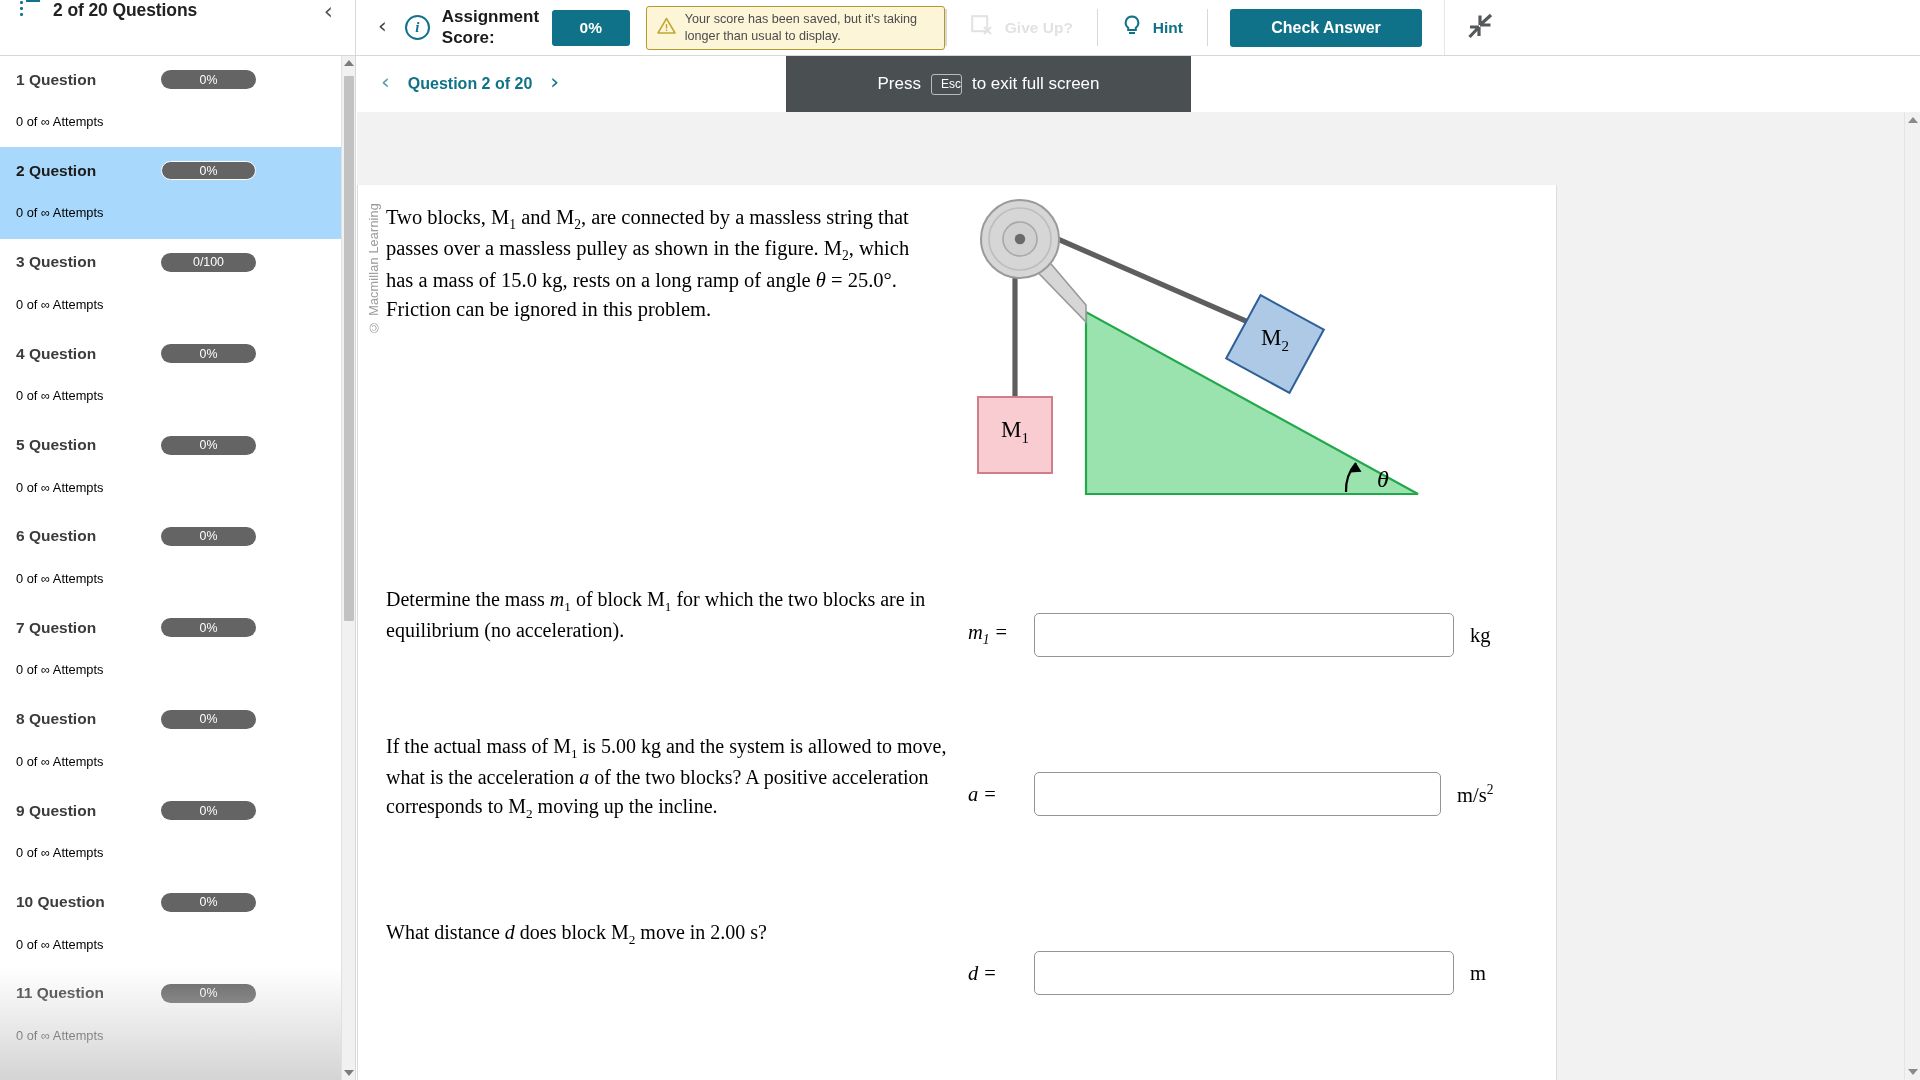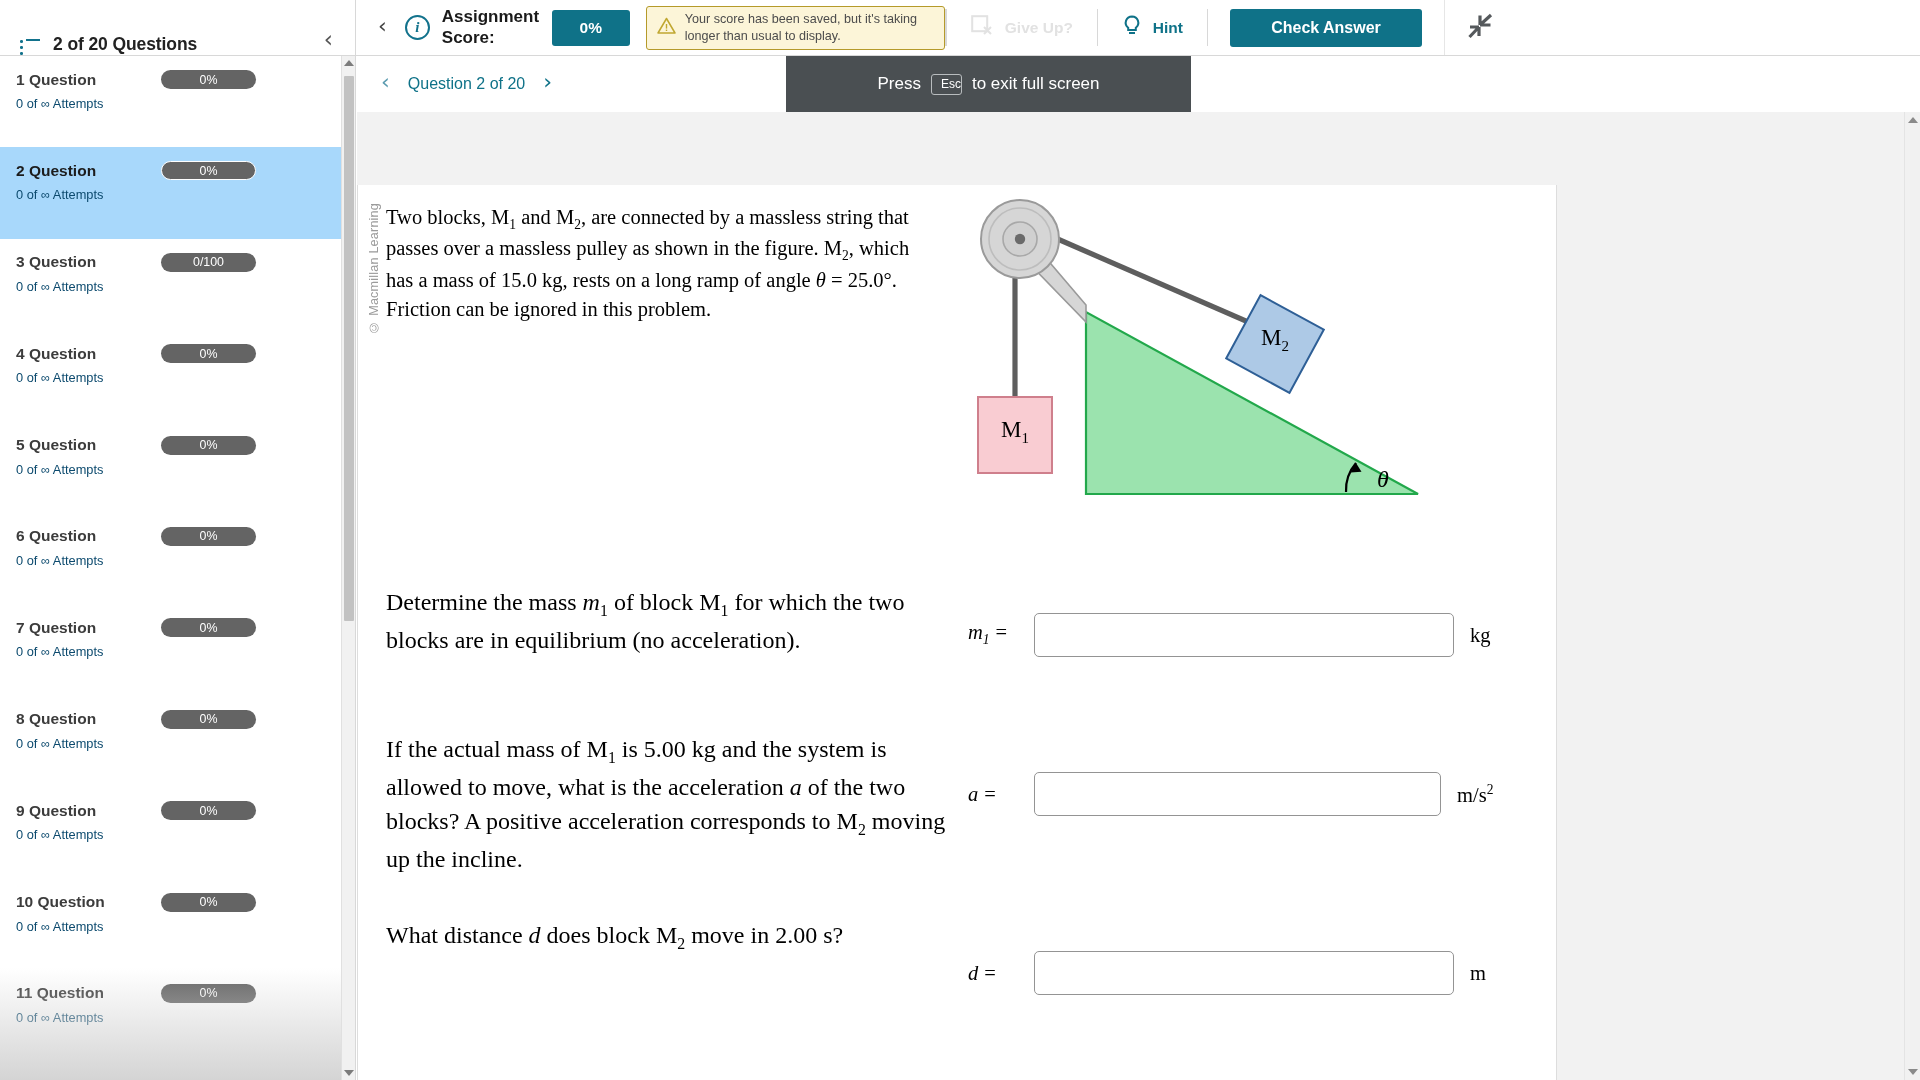--- a/index.html
+++ b/index.html
@@ -14,21 +14,21 @@
   .topbar {
     position: absolute; top: 0; left: 0;
     width: 1920px; height: 56px;
     background: #ffffff;
     border-bottom: 1px solid #d8d8d8;
     display: flex; align-items: stretch;
     z-index: 30;
   }
   .sidebar-head {
     width: 356px; min-width: 356px;
-    display: flex; align-items: flex-end;
+    display: flex; align-items: flex-start;
     padding: 0 18px 0 20px;
     border-right: 1px solid #d8d8d8;
     background: #fff;
   }
   .hamburger { width: 20px; height: 16px; position: relative; flex: 0 0 auto; }
   .hamburger i {
     position: absolute; left: 6px; right: 0; height: 2.4px;
     background: #12728c; border-radius: 1px;
   }
   .hamburger i:nth-child(1) { top: 1px; }
@@ -132,21 +132,21 @@
   .qrow.active { background: #a8d8fb; }
   .qrow-top { display: flex; align-items: center; }
   .qname { font-size: 15.5px; font-weight: bold; color: #3c3c3c; width: 145px; }
   .qrow.active .qname { color: #1c1c1c; }
   .qpill {
     background: #646464; color: #fff; border-radius: 11px;
     width: 95px; height: 19px; font-size: 12.4px;
     display: flex; align-items: center; justify-content: center;
   }
   .qrow.active .qpill { border: 1.4px solid #fff; }
-  .qattempts { font-size: 12.8px; color: #0c4a6e; margin-top: 7px; }
+  .qattempts { font-size: 12.8px; color: #000000; margin-top: 25px; }
   .fade-bot {
     position: absolute; left: 0; right: 14px; bottom: 0; height: 112px;
     background: linear-gradient(to bottom, rgba(255,255,255,0), #d4d4d4);
     pointer-events: none;
   }
   .sb-scroll {
     position: absolute; top: 0; right: 0; width: 14px; bottom: 0;
     background: #f1f1f1; border-left: 1px solid #e0e0e0;
   }
   .sb-arrow {
@@ -171,21 +171,21 @@
   }
   .qnav {
     height: 56px; display: flex; align-items: center;
     padding-left: 24px; gap: 18px;
   }
   .qnav-arrow {
     color: #0f7288; font-size: 22px; line-height: 1; cursor: pointer;
     padding-bottom: 4px; font-family: "DejaVu Sans", sans-serif;
   }
   .qnav-arrow.off { color: #5b9bb0; }
-  .qnav-title { font-size: 16px; font-weight: normal; color: #0f7288; cursor: pointer; }
+  .qnav-title { font-size: 16px; font-weight: bold; color: #0f7288; cursor: pointer; }
 
   .canvas {
     position: absolute; top: 56px; left: 0; right: 16px; bottom: 0;
     background: #f2f2f2; overflow: hidden;
   }
   .paper {
     position: absolute; left: 0px; top: 73px;
     width: 1200px; height: 951px;
     background: #fff; border-left: 1px solid #ddd; border-right: 1px solid #ddd;
   }
@@ -200,21 +200,21 @@
     position: absolute; left: 28px; top: 18px; width: 555px;
     font-family: "Liberation Serif", serif;
     font-size: 20.5px; color: #000; line-height: 1.42;
   }
   .fig { position: absolute; left: 600px; top: 12px; }
 
   .part { position: absolute; left: 28px; width: 1160px; }
   .part .prompt {
     position: absolute; left: 0; top: 0; width: 565px;
     font-family: "Liberation Serif", serif;
-    font-size: 24px; color: #000; line-height: 1.44;
+    font-size: 20px; color: #000; line-height: 1.44;
   }
   .part .ansrow {
     position: absolute; display: flex; align-items: center; gap: 0;
   }
   .varlabel {
     font-family: "Liberation Serif", serif; font-size: 20.5px;
     color: #000000; font-style: italic; width: 52px; 
   }
   .varlabel i { font-style: italic; }
   .varlabel .eq { font-style: normal; margin-left: 6px; }

